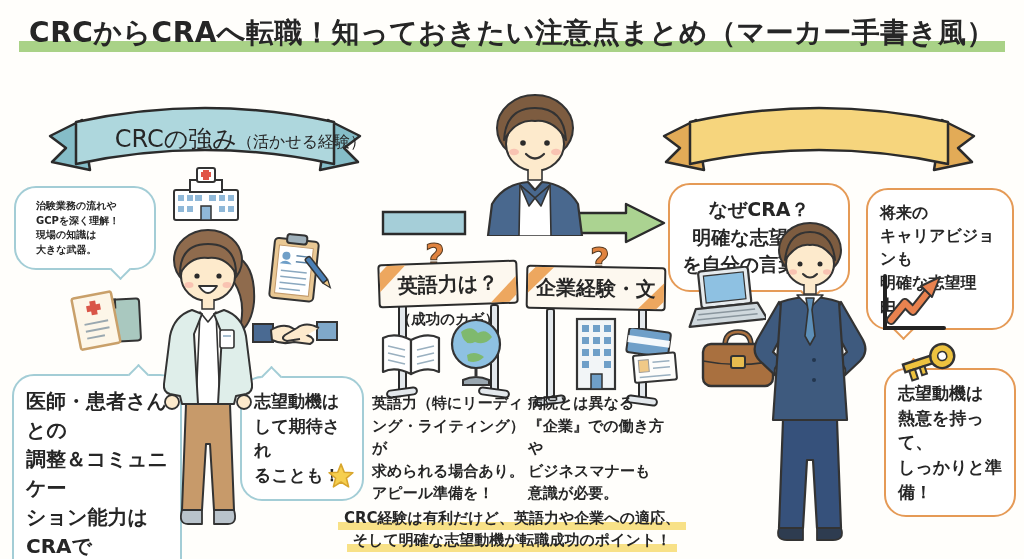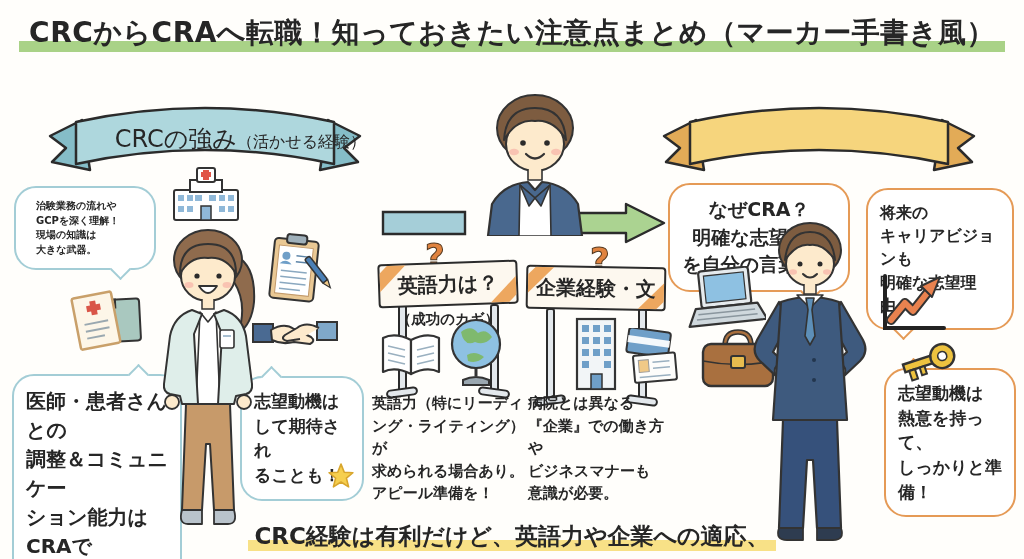--- a/index.html
+++ b/index.html
@@ -3,21 +3,21 @@
 <meta charset="utf-8">
 <style>
   * { margin:0; padding:0; box-sizing:border-box; }
   body { font-family:"DejaVu Sans", sans-serif; background:#ffffff; }
   .canvas { position:relative; width:1024px; height:559px; background:#fffefb; overflow:hidden; color:#262626; }
   .abs { position:absolute; }
 
   
   .title { top:14px; left:0; width:100%; text-align:center; font-size:28px; font-weight:800; letter-spacing:0.5px; }
   .hl-green { background:linear-gradient(to bottom, transparent 66%, #a9d287 66%, #a9d287 95%, transparent 95%); padding:0 10px 5px; }
-  .footer { bottom:6px; left:0; width:100%; text-align:center; font-size:23px; font-weight:800; line-height:1.32; }
+  .footer { bottom:6px; left:0; width:100%; text-align:center; font-size:15px; font-weight:800; line-height:1.32; }
   .hl-yellow { background:linear-gradient(to bottom, transparent 58%, #f8e187 58%, #f8e187 94%, transparent 94%); padding:0 6px 2px; display:inline-block; }
 
   
   .banner { width:322px; height:84px; }
   .banner svg { position:absolute; inset:0; width:100%; height:100%; }
   .banner-label { position:absolute; left:0; right:0; top:25px; text-align:right; font-weight:400; white-space:nowrap; }
   .banner-main { font-size:24px; }
   .banner-sub { font-size:16px; }
 
   
@@ -157,20 +157,21 @@
 『企業』での働き方や
 ビジネスマナーも
 意識が必要。</div>
   <div class="abs note" style="left:372px; top:392px; width:160px;">英語力（特にリーディ
 ング・ライティング）が
 求められる場合あり。
 アピール準備を！</div>
 
   <div class="abs footer">
     <span class="hl-yellow">CRC経験は有利だけど、英語力や企業への適応、</span><br>
+    <span class="hl-yellow">そして明確な志望動機が転職成功のポイント！</span>
   </div>
 
   <svg class="abs" style="left:168px; top:166px;" width="76" height="58" viewBox="0 0 76 58">
     <rect x="6" y="24" width="64" height="30" rx="2" fill="#fff" stroke="#333" stroke-width="2"></rect>
     <rect x="22" y="14" width="32" height="12" fill="#fff" stroke="#333" stroke-width="2"></rect>
     <rect x="29" y="2" width="18" height="14" rx="2" fill="#fff" stroke="#333" stroke-width="2"></rect>
     <rect x="35" y="4" width="6" height="10" fill="#e05548"></rect>
       <rect x="33" y="6" width="10" height="5" fill="#e05548"></rect>
     <rect x="10" y="29" width="6" height="6" fill="#8fb8d8"></rect>
       <rect x="19" y="29" width="6" height="6" fill="#8fb8d8"></rect>

